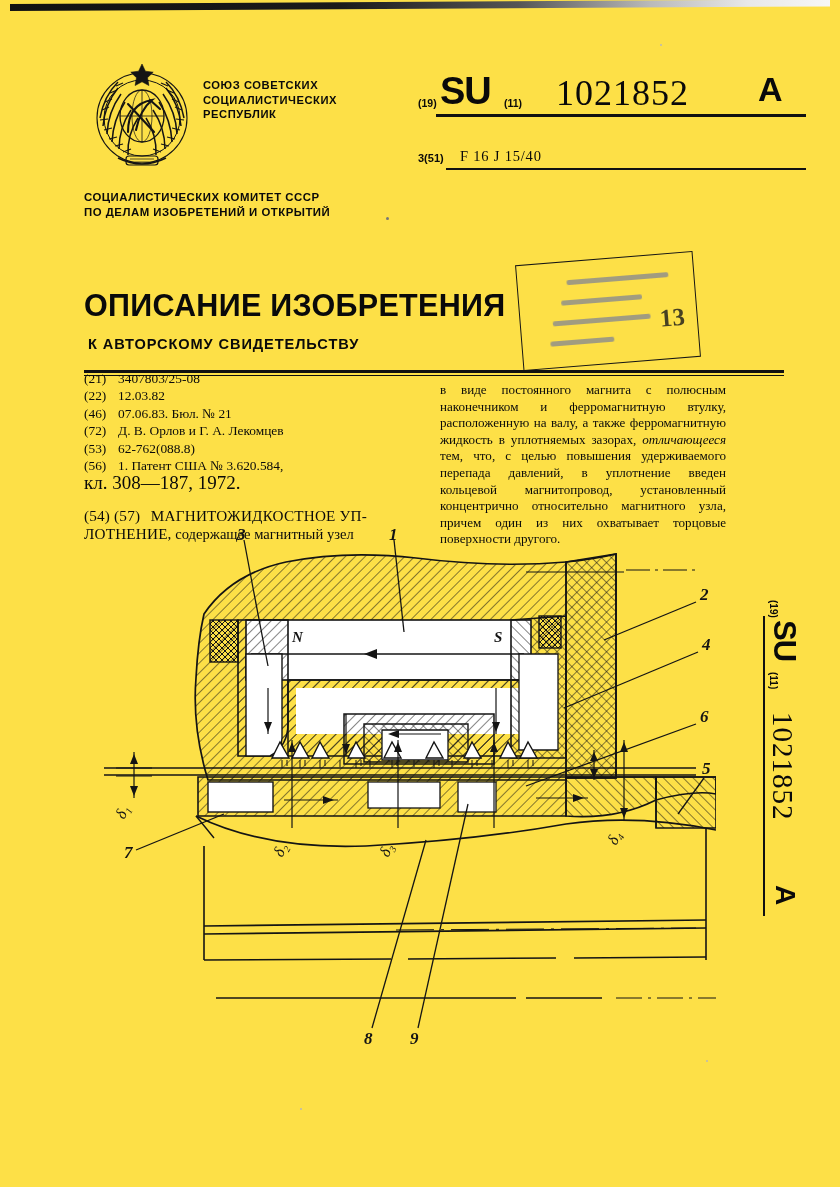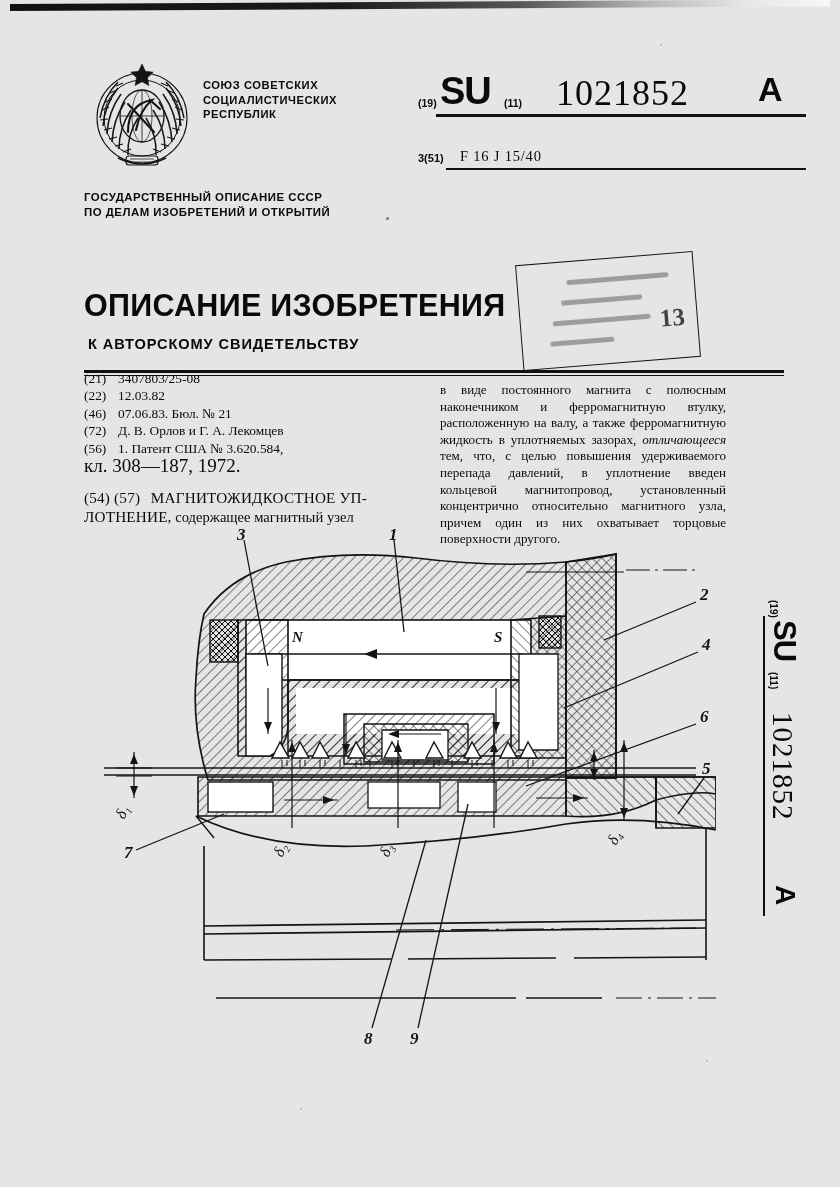--- a/index.html
+++ b/index.html
@@ -1,21 +1,21 @@
 <!DOCTYPE html>
 <html><head>
 <meta charset="utf-8">
 <style>
   html,body{margin:0;padding:0;background:#ffffff;}
   body{
     width:840px;height:1187px;position:relative;overflow:hidden;
     font-family:"Liberation Sans",sans-serif;color:#0a0a0a;
     -webkit-font-smoothing:antialiased;
   }
-  .page{position:absolute;inset:0;background:#e5e5e5;}
+  .page{position:absolute;inset:0;background:#fde047;}
 
   
   .scan-edge{
     position:absolute;left:10px;top:4px;width:820px;height:7px;
     background:linear-gradient(90deg,#111 0%,#1a1a1a 40%,#555 62%,#b9b9b9 78%,#e8e8e8 90%,#f7f7f7 100%);
     transform:rotate(-0.32deg);transform-origin:left center;
   }
   .speck{position:absolute;background:#b8b8b8;border-radius:50%;}
 
   
@@ -207,21 +207,21 @@
       </svg>
     </div>
 
     <div class="org">
       <div>СОЮЗ СОВЕТСКИХ</div>
       <div>СОЦИАЛИСТИЧЕСКИХ</div>
       <div>РЕСПУБЛИК</div>
     </div>
 
     <div class="committee">
-      <div>ГОСУДАРСТВЕННЫЙ ОПИСАНИЕ СССР</div>
+      <div>СОЦИАЛИСТИЧЕСКИХ КОМИТЕТ СССР</div>
       <div>ПО ДЕЛАМ ИЗОБРЕТЕНИЙ И ОТКРЫТИЙ</div>
     </div>
 
     <div class="codeblk">
       <div class="cline1">
         <span class="p19">(19)</span>
         <span class="su">SU</span>
         <span class="p11">(11)</span>
         <span class="docnum">1021852</span>
         <span class="kindcode">A</span>
@@ -256,20 +256,23 @@
       <span class="code">(21)</span><span>3407803/25-08</span>
     </div>
     <div class="row">
       <span class="code">(22)</span><span>12.03.82</span>
     </div>
     <div class="row">
       <span class="code">(46)</span><span>07.06.83. Бюл. № 21</span>
     </div>
     <div class="row">
       <span class="code">(72)</span><span>Д. В. Орлов и Г. А. Лекомцев</span>
+    </div>
+    <div class="row">
+      <span class="code">(53)</span><span>62-762(088.8)</span>
     </div>
     <div class="row" style="margin-top:0;">
       <span class="code">(56)</span><span>1. Патент США № 3.620.584,</span>
     </div>
     <div class="cont">кл. 308—187, 1972.</div>
 
     <div class="gap"></div>
 
     <div class="titlehead">
       <span class="tcaps">(54) (57)</span>

